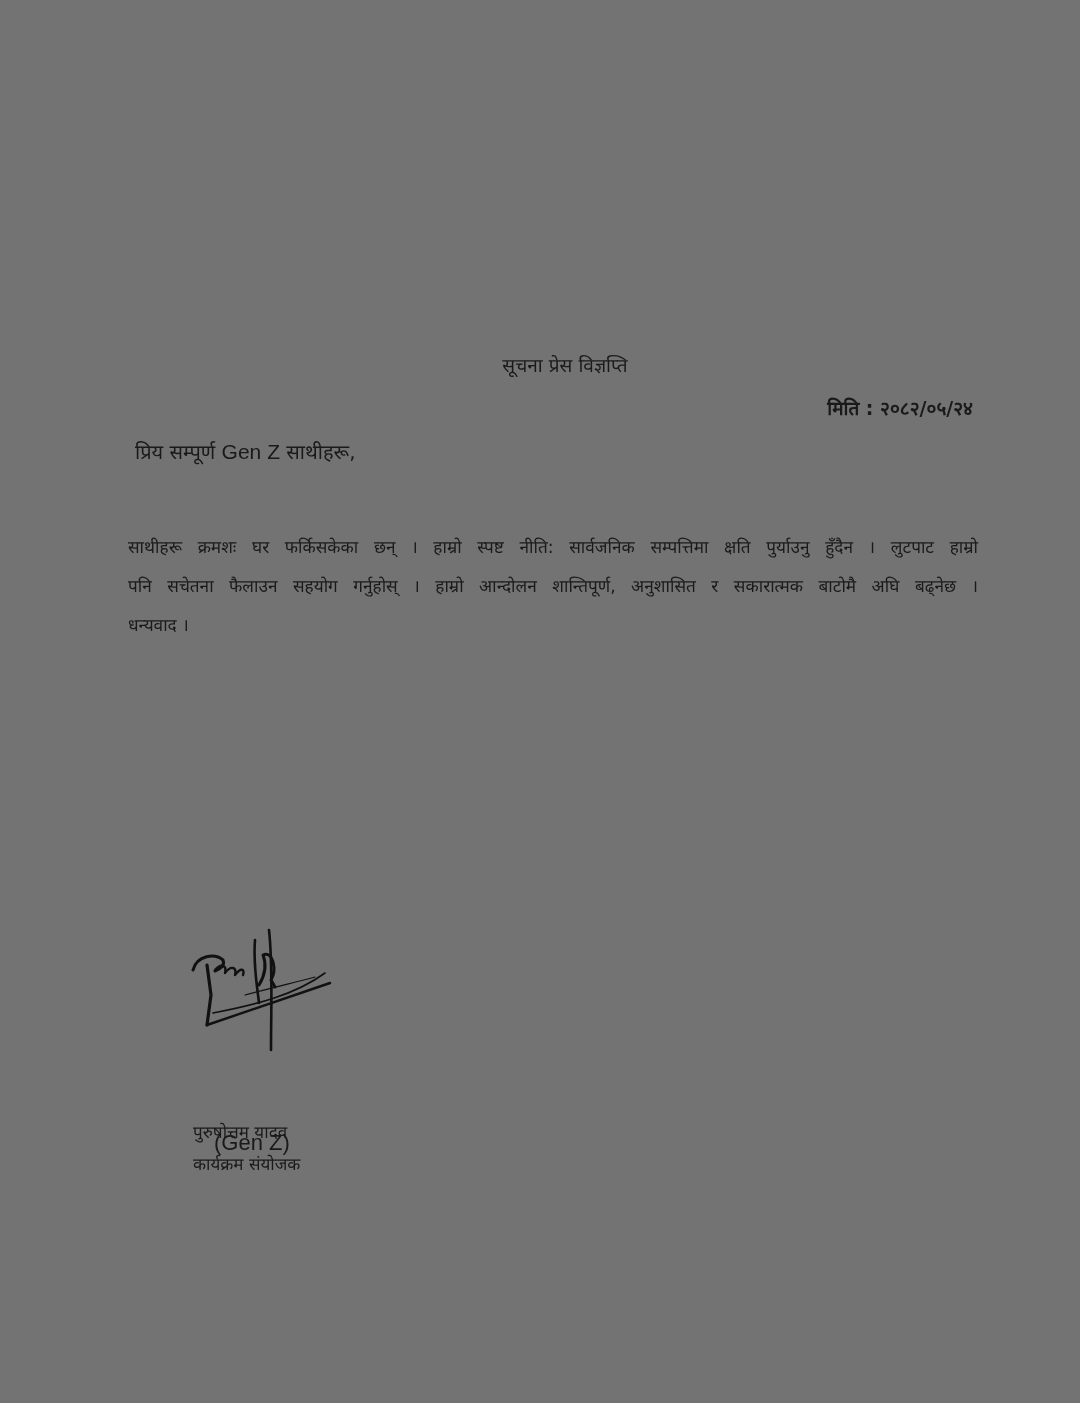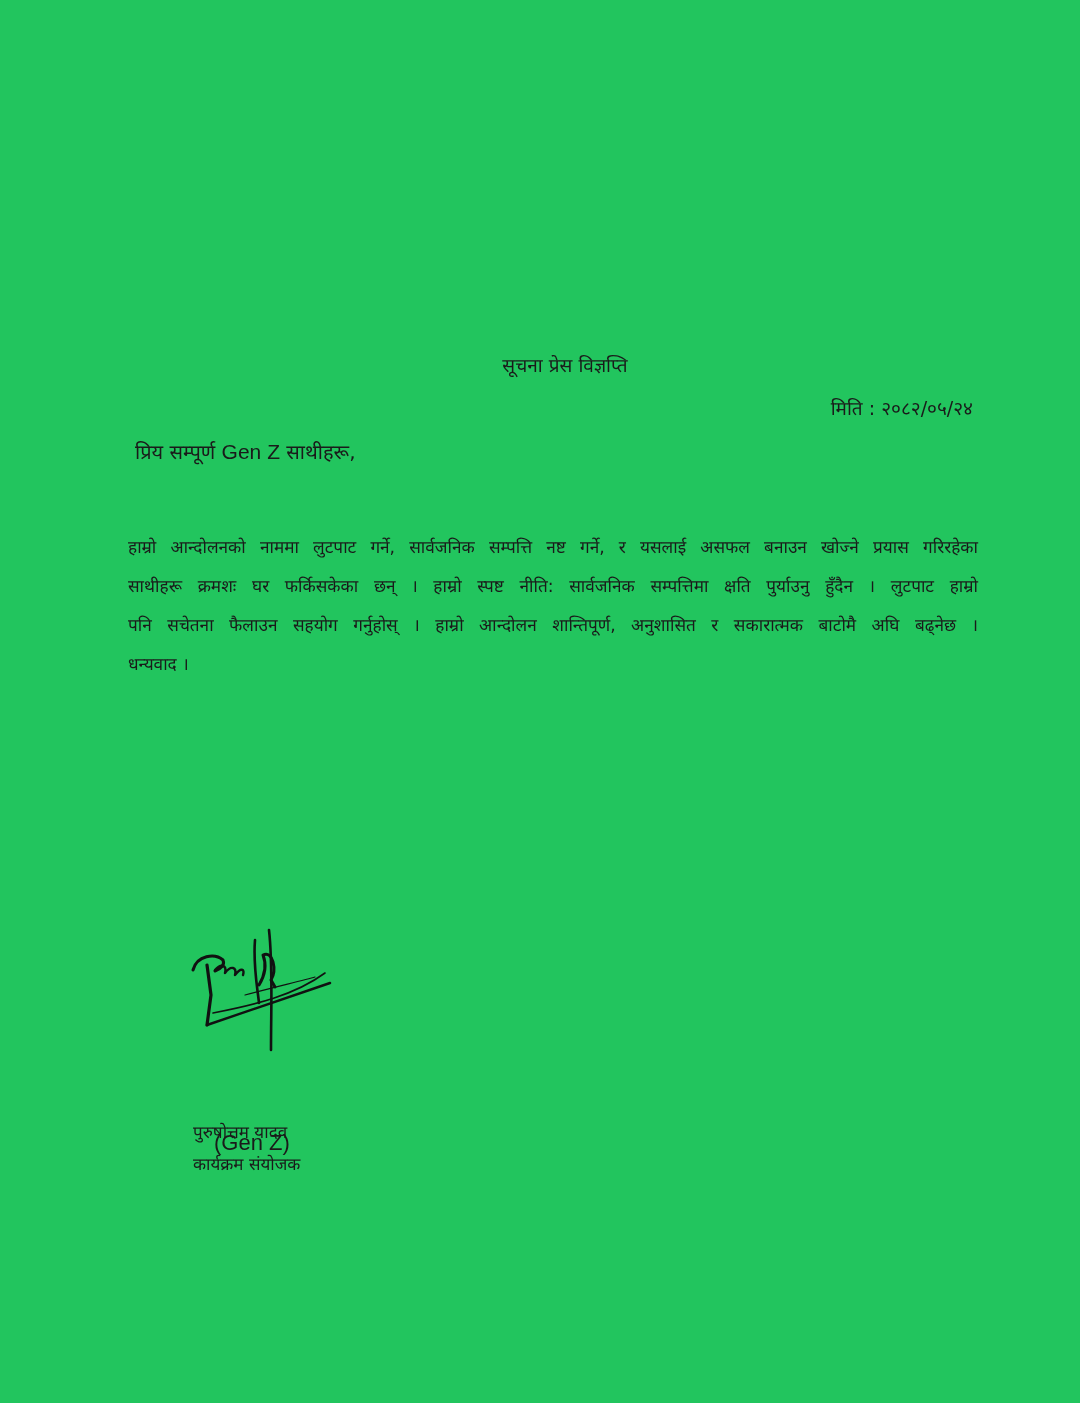--- a/index.html
+++ b/index.html
@@ -1,27 +1,27 @@
 <!DOCTYPE html>
 <html><head>
   <meta charset="utf-8">
   <style>
     html, body { margin: 0; padding: 0; background: #ffffff; }
     body {
       width: 1080px; height: 1403px; position: relative; overflow: hidden;
       font-family: "DejaVu Sans", "Liberation Sans", sans-serif;
       color: #1a1a1a;
     }
-    .page { position: absolute; inset: 0; background: #22c55e; padding-left: 40px; }
+    .page { position: absolute; inset: 0; background: #737373; padding-left: 40px; }
     .title {
       position: absolute; left: 0; width: 1080px; top: 352px;
       text-align: center; font-size: 19px; padding-left: 50px; box-sizing: border-box;
     }
     .date {
-      position: absolute; right: 107px; top: 395px; font-size: 19px;
+      position: absolute; right: 107px; top: 395px; font-size: 19px; font-weight: bold;
     }
     .salutation {
       position: absolute; left: 135px; top: 438px; font-size: 20px;
     }
     .salutation .latin { font-family: "Liberation Sans", "DejaVu Sans", sans-serif; font-size: 21px; }
     .body-text {
       position: absolute; left: 128px; top: 528px; width: 850px;
       font-size: 17.2px; line-height: 39px;
     }
     .body-text .line { display: block; white-space: nowrap; text-align: justify; text-align-last: justify; }
@@ -43,21 +43,20 @@
 
   <div class="title">सूचना प्रेस विज्ञप्ति</div>
 
   <div class="date">मिति : २०८२/०५/२४</div>
 
   <div class="salutation">
     <span>प्रिय सम्पूर्ण </span><span class="latin">Gen Z</span><span> साथीहरू,</span>
   </div>
 
   <div class="body-text">
-    <span class="line">हाम्रो आन्दोलनको नाममा लुटपाट गर्ने, सार्वजनिक सम्पत्ति नष्ट गर्ने, र यसलाई असफल बनाउन खोज्ने प्रयास गरिरहेका</span>
     <span class="line">साथीहरू क्रमशः घर फर्किसकेका छन् । हाम्रो स्पष्ट नीति: सार्वजनिक सम्पत्तिमा क्षति पुर्याउनु हुँदैन । लुटपाट हाम्रो</span>
     <span class="line">पनि सचेतना फैलाउन सहयोग गर्नुहोस् । हाम्रो आन्दोलन शान्तिपूर्ण, अनुशासित र सकारात्मक बाटोमै अघि बढ्नेछ ।</span>
     <span class="line last">धन्यवाद ।</span>
   </div>
 
   <svg class="signature" viewBox="0 0 150 130" xmlns="http://www.w3.org/2000/svg">
     <g fill="none" stroke="#111" stroke-linecap="round" stroke-linejoin="round">
       <path d="M8,45 C12,30 30,28 38,35 C40,40 36,44 30,46" stroke-width="3"></path>
       <path d="M22,40 L26,70 L22,100" stroke-width="3.2"></path>
       <path d="M30,45 C36,38 42,40 40,48 C46,40 52,42 50,50 C56,42 60,44 58,50" stroke-width="2.4"></path>

